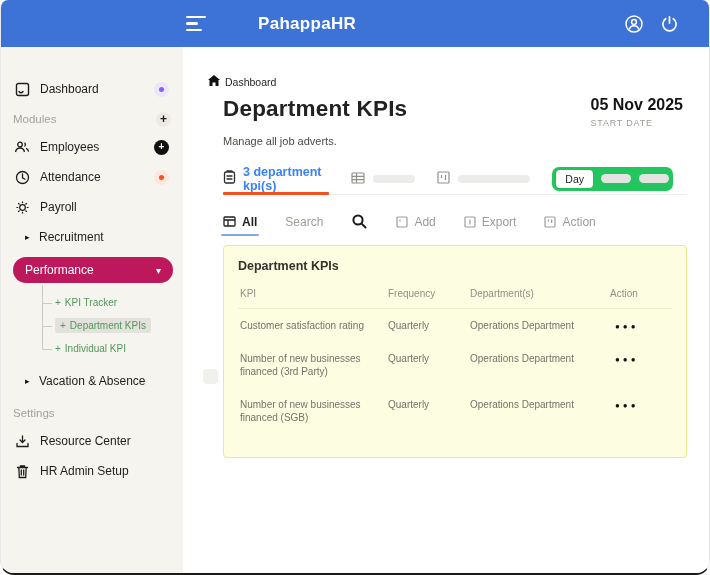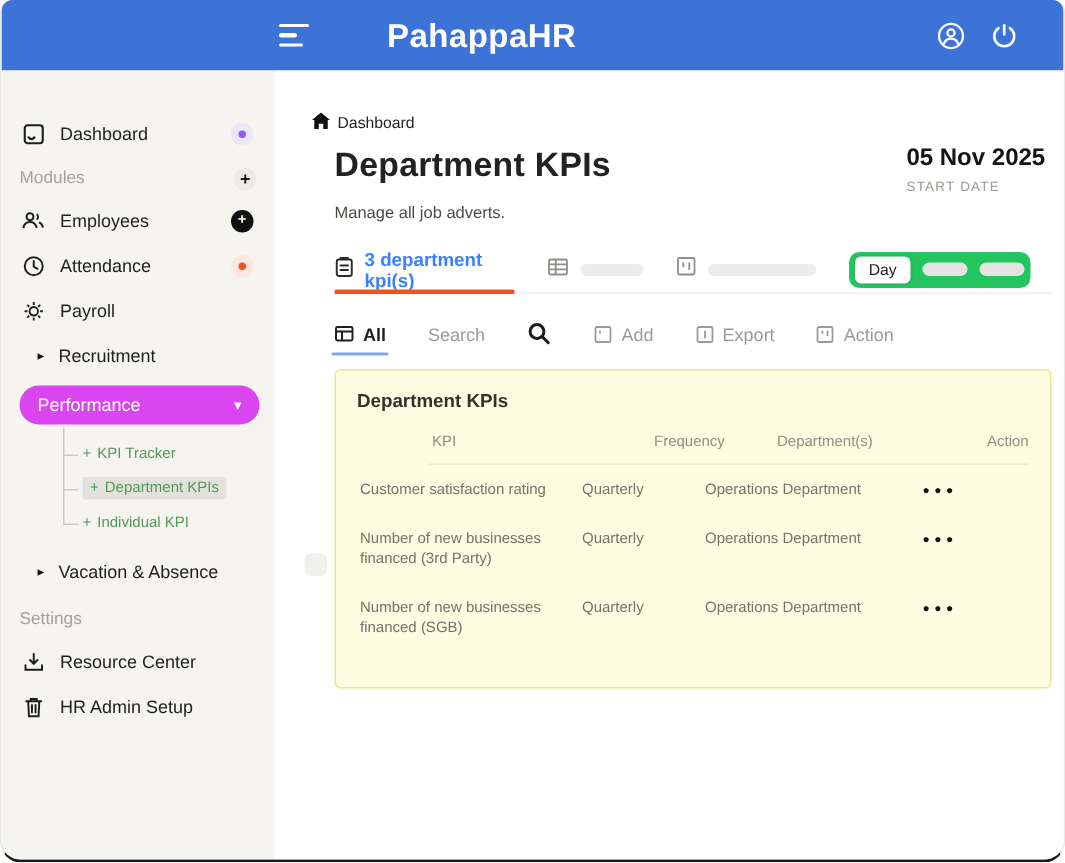--- a/index.html
+++ b/index.html
@@ -4,21 +4,21 @@
 <style>
   html,body{margin:0;padding:0;width:710px;height:575px;background:#fff;font-family:"Liberation Sans","DejaVu Sans",sans-serif;}
   *{box-sizing:border-box;}
   .frame{width:710px;height:575px;border-radius:8px 8px 14px 14px;overflow:hidden;position:relative;border-bottom:2px solid #1b1b1b;border-left:1px solid #e8e8e8;border-right:1px solid #e8e8e8;background:#fff;}
 
   
   .topbar{height:47px;background:#3D72D6;display:flex;align-items:center;}
   .hamburger{margin-left:185px;width:24px;display:flex;flex-direction:column;gap:4px;cursor:pointer;}
   .hamburger span{height:2.6px;background:#fff;border-radius:2px;display:block;}
   .hamburger .b1{width:20px;}.hamburger .b2{width:12px;}.hamburger .b3{width:16px;}
-  .brand{margin-left:48px;color:#fff;font-weight:bold;font-size:22px;letter-spacing:.3px;}
+  .brand{margin-left:48px;color:#fff;font-weight:bold;font-size:17px;letter-spacing:.3px;}
   .topbar-right{margin-left:auto;margin-right:30px;display:flex;gap:16px;align-items:center;}
   .topbar-right svg{display:block;}
 
   
   .body{display:flex;height:526px;}
   .sidebar{width:182px;background:#F5F4EF;padding:13px 10px 0 12px;flex-shrink:0;font-size:12px;color:#1e1e1e;}
   .main{flex:1;background:#fff;padding:28px 22px 0 25px;position:relative;}
 
   
   .welcome{display:flex;align-items:center;}
@@ -34,21 +34,21 @@
   .dash{margin-top:14px;}
   .section-lbl{color:#A3A29A;font-size:11.5px;display:flex;align-items:center;height:26px;margin-top:2px;}
   .section-lbl .right{margin-left:auto;margin-right:2px;}
   .badge-circle{width:15px;height:15px;border-radius:50%;display:flex;align-items:center;justify-content:center;}
   .b-purple{background:#ECE7F8;}.b-purple i{width:5px;height:5px;border-radius:50%;background:#8B5CF6;}
   .b-orange{background:#FBE7DE;}.b-orange i{width:5px;height:5px;border-radius:50%;background:#F4511E;}
   .b-plusgray{background:#ECEAE3;color:#1b1b1b;font-size:12px;font-weight:bold;line-height:1;}
   .b-plusblack{background:#101010;color:#fff;font-size:10px;font-weight:bold;line-height:1;}
   .caret{font-size:9px;color:#141414;width:12px;display:inline-block;}
   .sub-item{padding-left:12px;}
-  .perf-btn{margin-top:5px;height:26px;background:#d946ef;border-radius:14px;color:#fff;display:flex;align-items:center;padding:0 12px;cursor:pointer;font-weight:500;}
+  .perf-btn{margin-top:5px;height:26px;background:#be185d;border-radius:14px;color:#fff;display:flex;align-items:center;padding:0 12px;cursor:pointer;font-weight:500;}
   .perf-btn .chev{margin-left:auto;font-size:10px;color:#fff;}
   .tree{margin:8px 0 0 29px;position:relative;}
   .tree::before{content:"";position:absolute;left:0;top:-6px;bottom:11px;border-left:1px solid #CBC9C1;}
   .tree-item{position:relative;padding-left:13px;height:23px;display:flex;align-items:center;color:#52975B;font-size:10px;cursor:pointer;}
   .tree-item::before{content:"";position:absolute;left:0;top:50%;width:10px;border-top:1px solid #CBC9C1;}
   .tree-item .tlabel{display:flex;gap:4px;align-items:center;}
   .tree-item.active .tlabel{background:#E3E1DB;padding:2px 5px;border-radius:2px;}
   .vac{margin-top:6px;}
   .settings-lbl{margin-top:4px;}
 
@@ -76,21 +76,21 @@
   .tb{display:flex;align-items:center;gap:6px;cursor:pointer;}
   .tb-all{color:#1f1f1f;font-weight:bold;position:relative;}
   .tb-all::after{content:"";position:absolute;left:-2px;right:-2px;bottom:-7px;height:2px;background:#84A7E5;border-radius:1px;}
   .tb svg{display:block;}
 
   .side-handle{position:absolute;left:20px;top:322px;width:15px;height:15px;background:#F0F0ED;border-radius:4px;cursor:grab;}
 
   .panel{position:relative;z-index:1;margin-top:15px;height:213px;background:#FDFDE2;border:1px solid #E9E98F;border-radius:4px;padding:13px 14px;}
   .panel-title{font-size:12.5px;font-weight:bold;color:#33332c;}
   .grid{display:grid;grid-template-columns:148px 82px 140px 1fr;align-items:start;}
-  .thead{margin-top:15px;font-size:10px;color:#8F8F85;padding:0 0 9px 2px;border-bottom:1px solid #ECECC8;margin-left:48px;}
+  .thead{margin-top:15px;font-size:10px;color:#8F8F85;padding:0 0 9px 2px;border-bottom:1px solid #ECECC8;}
   .trow{padding:10px 0 9px 2px;font-size:10px;color:#73736B;line-height:1.35;}
   .cell-kpi{padding-right:22px;}
   .cell-action{padding-left:5px;}
   .kebab{color:#111;font-size:8px;letter-spacing:3px;cursor:pointer;line-height:1;padding-top:1px;display:inline-block;}
 </style>
 </head>
 <body>
 
 <div class="frame">
 

